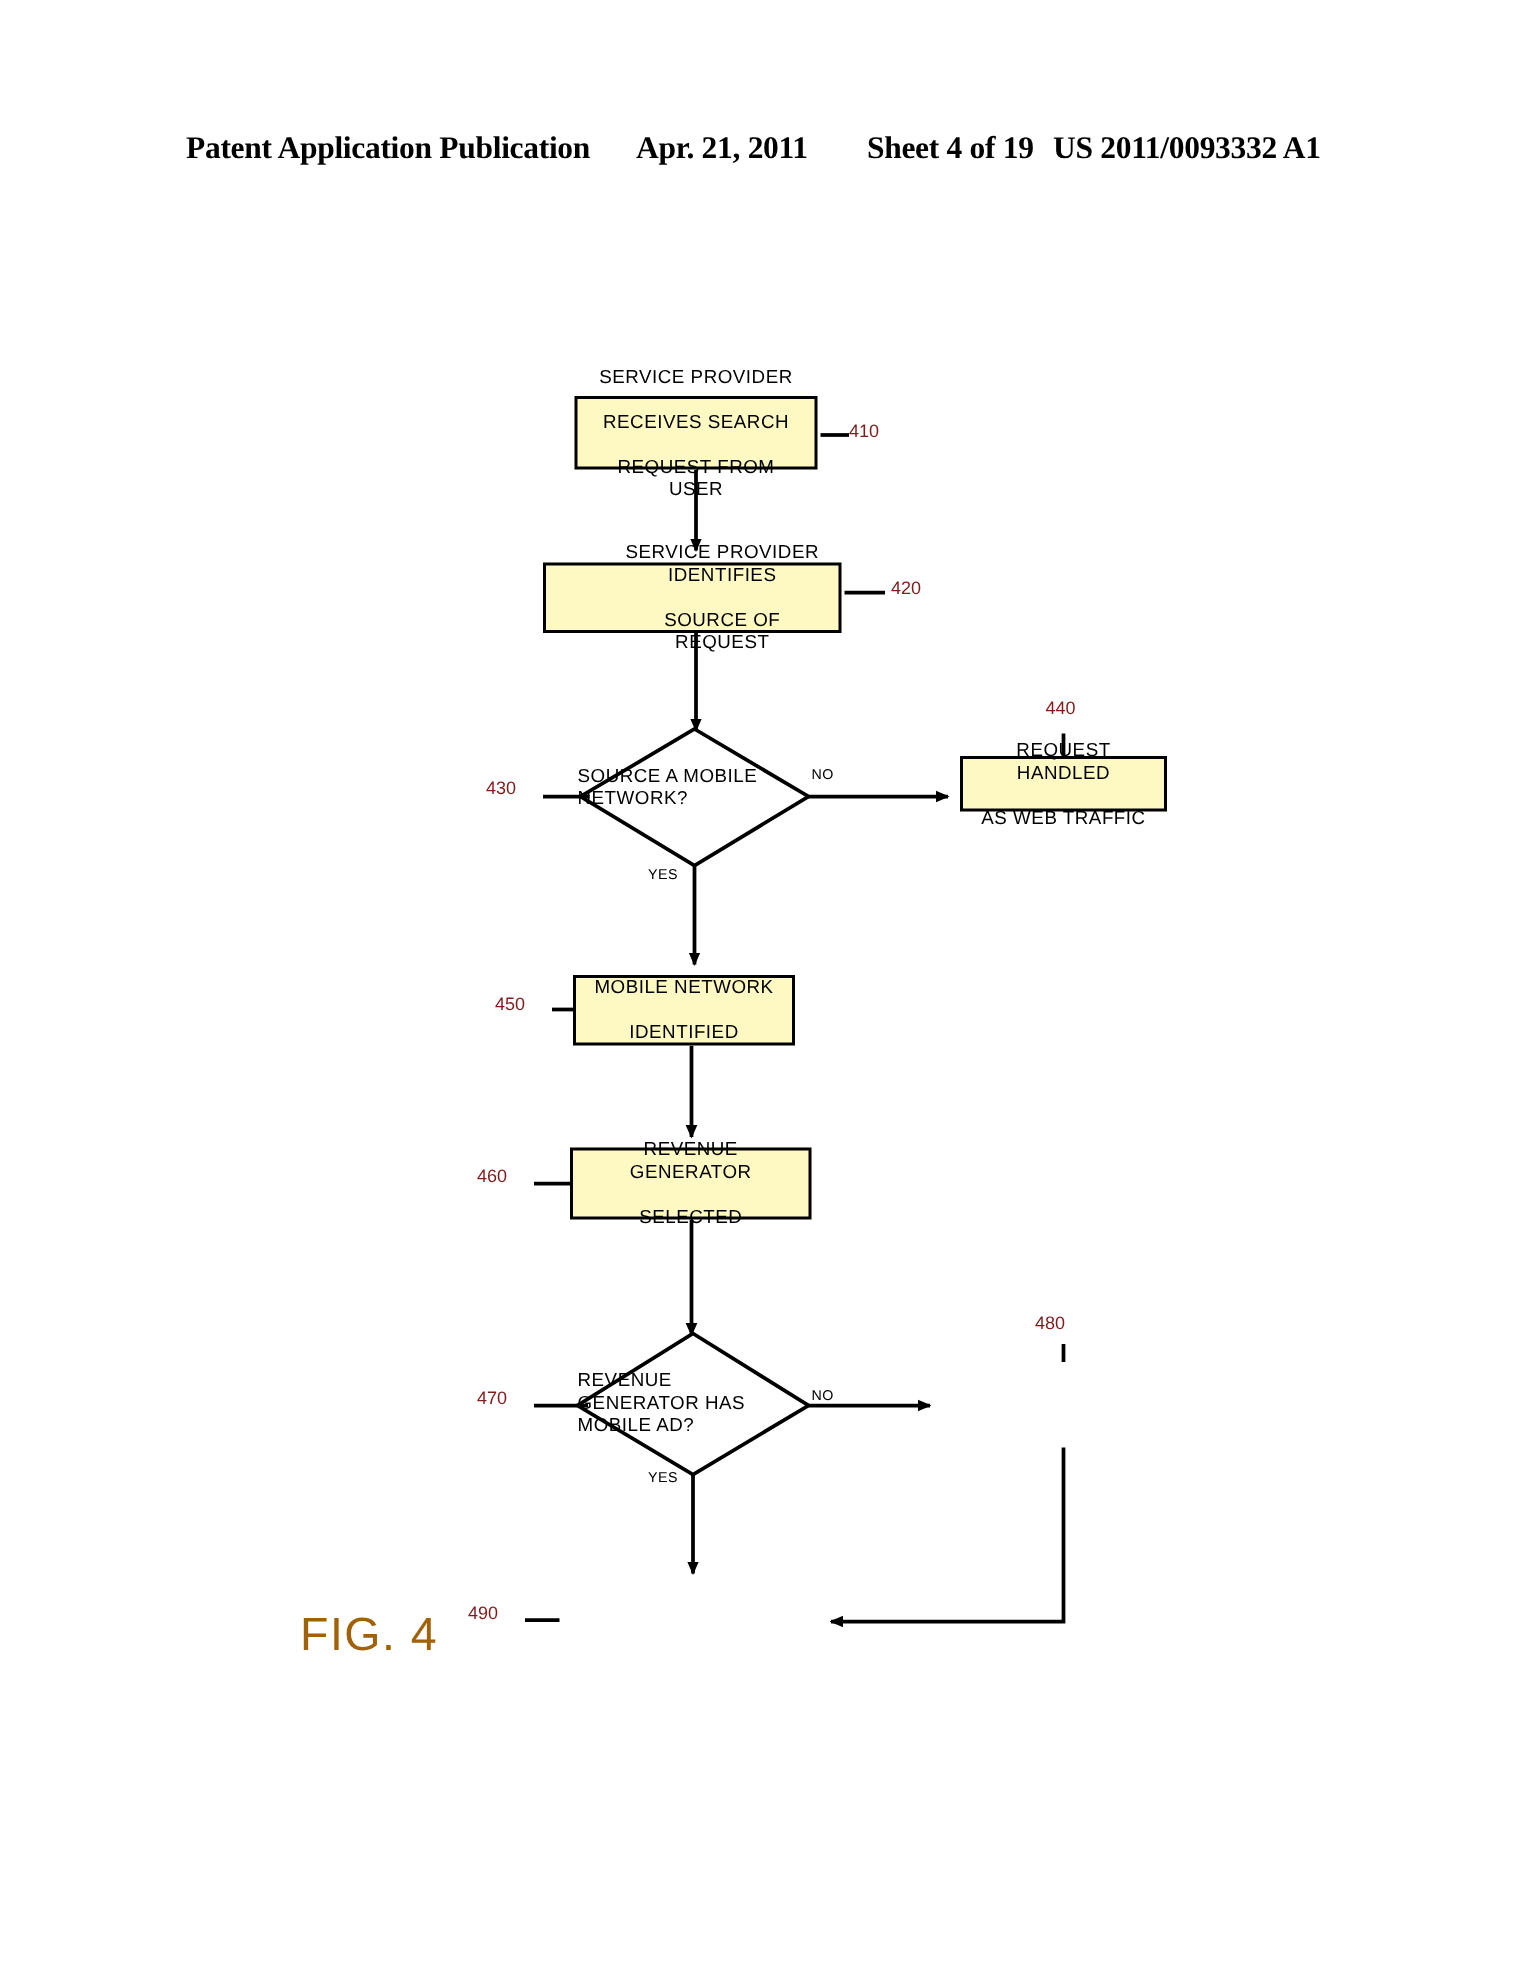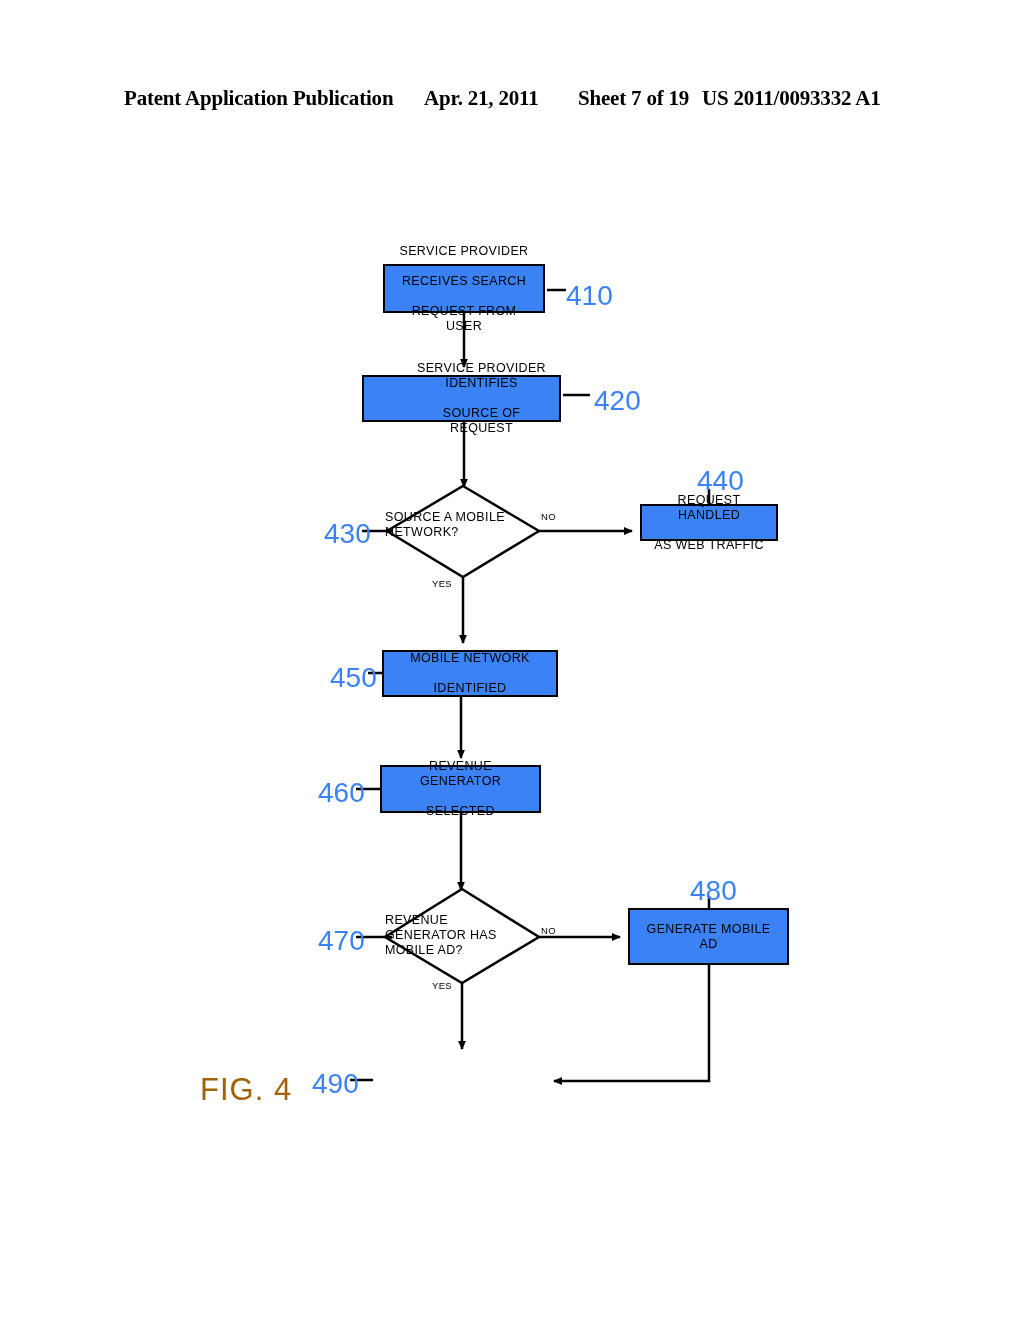--- a/index.html
+++ b/index.html
@@ -49,38 +49,38 @@
     top: 0;
     width: 1024px;
     height: 1320px;
   }
 
   
   .node {
     position: absolute;
     box-sizing: border-box;
     border: 2.5px solid #000000;
-    background: #3b82f6;
+    background: #fef9c3;
     display: flex;
     align-items: center;
     justify-content: center;
     text-align: center;
     font-family: "Liberation Sans", sans-serif;
     font-size: 12.5px;
     line-height: 15px;
     letter-spacing: 0.35px;
     color: #000000;
   }
   .node span { display: block; padding: 0 6px; }
 
   
   #node-410 { left: 383px; top: 264px;  width: 162px; height: 49px; }
   #node-420 { left: 362px; top: 375px;  width: 199px; height: 47px; padding-left: 40px; }
   #node-440 { left: 640px; top: 504px;  width: 138px; height: 37px; }
-  #node-450 { left: 382px; top: 650px;  width: 176px; height: 47px; }
+  #node-450 { left: 382px; top: 650px;  width: 148px; height: 47px; }
   #node-460 { left: 380px; top: 765px;  width: 161px; height: 48px; }
   #node-480 { left: 628px; top: 908px;  width: 161px; height: 57px; }
   #node-490 { left: 373px; top: 1056px; width: 172px; height: 48px; }
 
   
   .diamond-text {
     position: absolute;
     text-align: left;
     font-family: "Liberation Sans", sans-serif;
     font-size: 12.5px;
@@ -89,22 +89,22 @@
     color: #000000;
     pointer-events: none;
   }
   #dtext-430 { left: 385px; top: 510px; width: 156px; }
   #dtext-470 { left: 385px; top: 913px; width: 156px; }
 
   
   .ref {
     position: absolute;
     font-family: "Liberation Sans", sans-serif;
-    font-size: 28px;
-    color: #3b82f6;
+    font-size: 12px;
+    color: #7f1d1d;
     white-space: nowrap;
   }
   #ref-410 { left: 566px; top: 280px; }
   #ref-420 { left: 594px; top: 385px; }
   #ref-430 { left: 324px; top: 518px; text-align: right; }
   #ref-440 { left: 697px; top: 465px; }
   #ref-450 { left: 330px; top: 662px; }
   #ref-460 { left: 318px; top: 777px; }
   #ref-470 { left: 318px; top: 925px; }
   #ref-480 { left: 690px; top: 875px; }
@@ -133,21 +133,21 @@
     letter-spacing: 1px;
     color: #a16207;
   }
 </style>
 </head>
 <body>
 
 <div class="patent-header">
   <span class="hdr-pub">Patent Application Publication</span>
   <span class="hdr-date">Apr. 21, 2011</span>
-  <span class="hdr-sheet">Sheet 7 of 19</span>
+  <span class="hdr-sheet">Sheet 4 of 19</span>
   <span class="hdr-num">US 2011/0093332 A1</span>
 </div>
 
 <div class="figure">
 
   <svg viewBox="0 0 1024 1320" xmlns="http://www.w3.org/2000/svg">
     <defs>
       <marker id="arrowhead" markerWidth="9" markerHeight="9" refX="8" refY="4.5" orient="auto" markerUnits="userSpaceOnUse">
         <path d="M0,0.6 L9,4.5 L0,8.4 z" fill="#000000"></path>
       </marker>
@@ -218,25 +218,20 @@
     </span>
   </div>
 
   <div class="node" id="node-460">
     <span>
       <span>REVENUE GENERATOR</span><br>
       <span>SELECTED</span>
     </span>
   </div>
 
-  <div class="node" id="node-480">
-    <span>
-      <span>GENERATE MOBILE AD</span>
-    </span>
-  </div>
 
 
   <div class="diamond-text" id="dtext-430">
     <span>SOURCE A MOBILE</span><br>
     <span>NETWORK?</span>
   </div>
 
   <div class="diamond-text" id="dtext-470">
     <span>REVENUE</span><br>
     <span>GENERATOR HAS</span><br>

